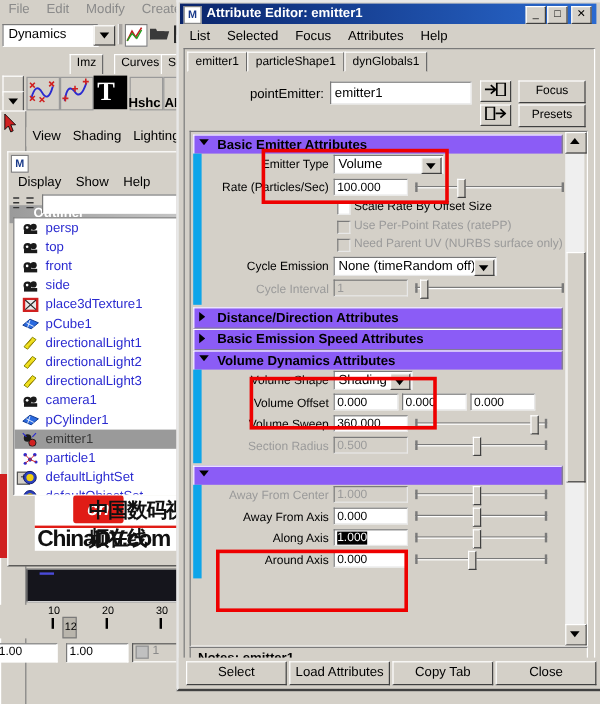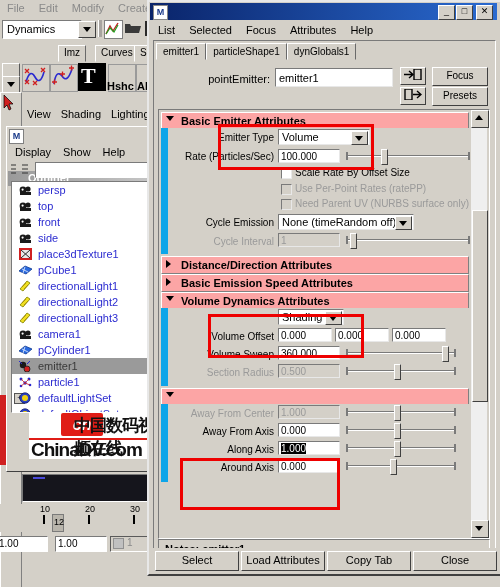--- a/index.html
+++ b/index.html
@@ -114,21 +114,21 @@
   #scrollpane{position:absolute;left:4px;top:68px;width:330px;height:428px;
       border:1px solid;border-color:#7a7a7a #fff #fff #7a7a7a;background:#d4d0c8;overflow:hidden;}
   #scrollcontent{position:absolute;left:0;top:0;width:312px;height:428px;}
   #vscroll{position:absolute;left:312px;top:0;width:16px;height:426px;background:#efefef;}
   .sbtn{position:absolute;left:0;width:16px;height:16px;background:#d4d0c8;
       border:1px solid;border-color:#fff #404040 #404040 #fff;}
   #sthumb{position:absolute;left:1px;width:14px;background:#d4d0c8;
       border:1px solid;border-color:#fff #404040 #404040 #fff;}
 
   
-  .frame-hdr{position:absolute;left:2px;width:306px;height:16px;background:#fca5a5;
+  .frame-hdr{position:absolute;left:2px;width:306px;height:16px;background:#8b5cf6;
       border:1px solid;border-color:#fff #808080 #808080 #fff;}
   .frame-hdr .ftri{position:absolute;left:4px;top:3px;}
   .frame-hdr .ftxt{position:absolute;left:19px;top:1px;font-size:11px;font-weight:bold;line-height:14px;}
   .framebody{position:absolute;left:2px;width:306px;background:#d4d0c8;
       border-left:7px solid #0ea5e9;border-right:1px solid #808080;}
 
   
   .ctrl-lbl{position:absolute;font-size:10px;line-height:14px;text-align:right;white-space:nowrap;}
   .ctrl-fld{position:absolute;height:14px;background:#fff;border:1px solid;
       border-color:#7a7a7a #e8e8e8 #e8e8e8 #7a7a7a;font-size:10px;line-height:13px;padding-left:2px;
@@ -395,20 +395,21 @@
     <div class="abs sunken" style="left:110px;top:2px;width:50px;height:14px;">
       <div class="abs" style="left:2px;top:1px;width:9px;height:9px;background:#c0c0c0;border:1px solid #909090;"></div>
       <div class="abs" style="left:16px;top:0;font-size:10px;color:#8a8a8a;line-height:11px;">1</div>
     </div>
   </div>
 
   <div id="ae" class="abs">
 
     <div id="ae-titlebar">
       <div id="ae-appicon">M</div>
+      <div id="ae-title">Attribute Editor: emitter1</div>
       <div class="tbtn" style="left:288px;">_</div>
       <div class="tbtn" style="left:306px;">□</div>
       <div class="tbtn" style="left:326px;">✕</div>
     </div>
 
     <div id="ae-menubar" class="menubar">
       <span>List</span>
       <span>Selected</span>
       <span>Focus</span>
       <span>Attributes</span>
@@ -504,20 +505,21 @@
             <div class="ftri tri-right"></div>
             <div class="ftxt">Basic Emission Speed Attributes</div>
           </div>
 
           <div class="frame-hdr" style="top:182px;">
             <div class="ftri tri-down"></div>
             <div class="ftxt">Volume Dynamics Attributes</div>
           </div>
           <div class="framebody" style="top:198px;height:78px;">
 
+            <div class="ctrl-lbl" style="left:0;top:3px;width:106px;">Volume Shape</div>
             <div class="combo" style="left:110px;top:1px;width:66px;">
               <span>Shading</span>
               <span class="cbtn">
                   <i class="tri-down"></i>
                 </span>
             </div>
 
             <div class="ctrl-lbl" style="left:0;top:22px;width:106px;">Volume Offset</div>
             <div class="ctrl-fld" style="left:110px;top:20px;width:54px;">0.000</div>
             <div class="ctrl-fld" style="left:167px;top:20px;width:54px;">0.000</div>

